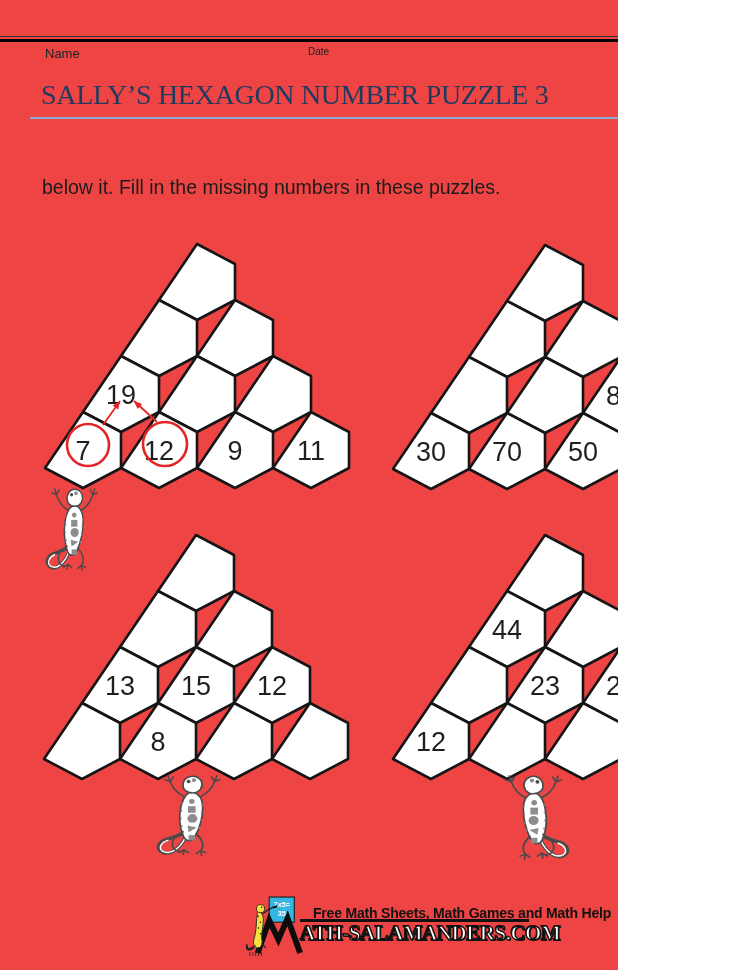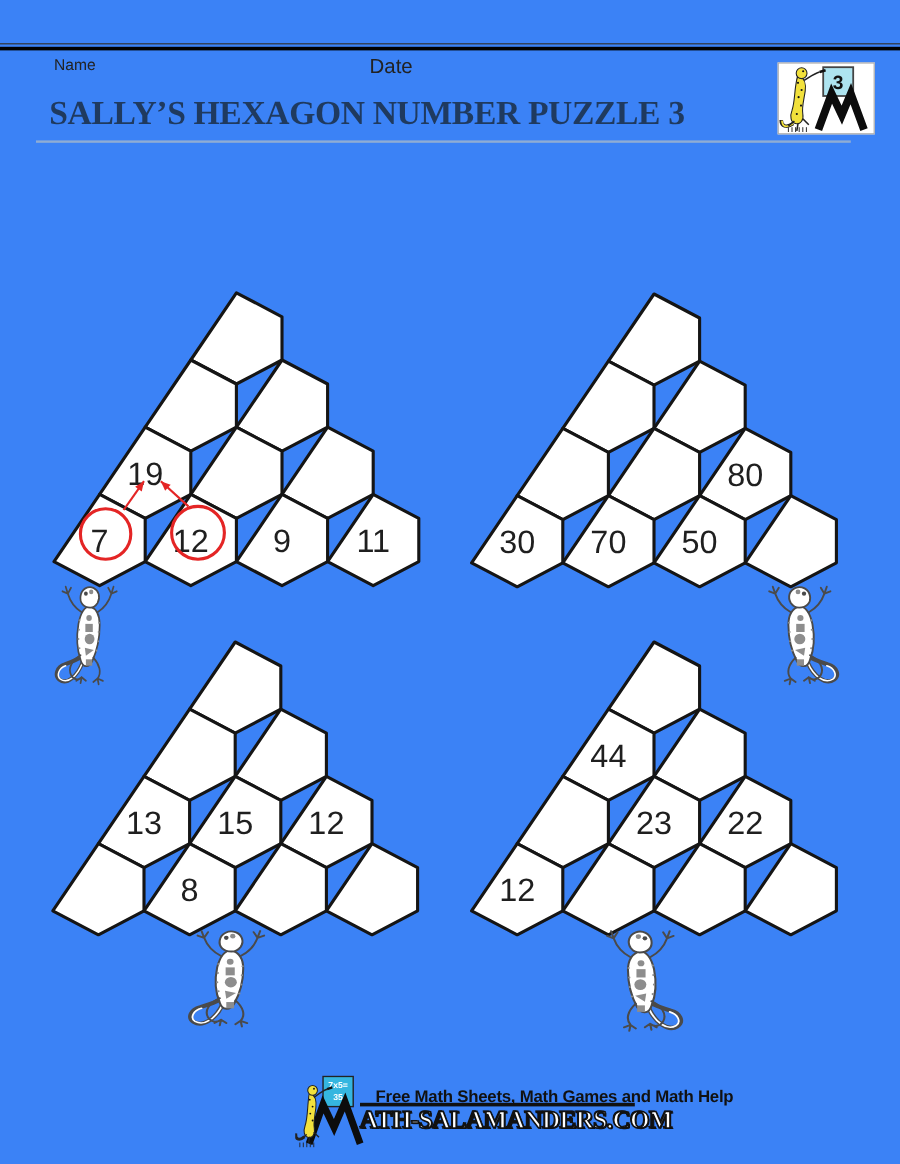--- a/index.html
+++ b/index.html
@@ -1,25 +1,25 @@
 <!DOCTYPE html>
 <html style="--navy: #1f3a5f; --underline: #8fadd4;"><head>
 <meta charset="utf-8">
 <style>
   html,body{margin:0;padding:0;background:#fff;}
-  .sheet{position:relative;width:750px;height:970px;background:#3b82f6;overflow:hidden;
+  .sheet{position:relative;width:618px;height:970px;background:#ef4444;overflow:hidden;
          font-family:"Liberation Sans",sans-serif;color:#1b1b1b;}
   .topline{position:absolute;left:0;width:750px;background:#000;}
   .topline.thin{top:36px;height:1px;background:#333;}
   .topline.thick{top:39px;height:3px;}
   .name-label{position:absolute;left:45px;top:46px;font-size:13px;color:#222;}
-  .date-label{position:absolute;left:308px;top:46px;font-size:17px;color:#222;}
+  .date-label{position:absolute;left:308px;top:46px;font-size:10px;color:#222;}
   .logo-box{position:absolute;left:648px;top:52px;width:79px;height:58px;border:1px solid #aaa;background:#fff;}
   .page-title{position:absolute;left:41px;top:79px;margin:0;width:600px;
-    font-family:"Liberation Serif",serif;font-weight:700;font-size:28px;letter-spacing:-0.3px;
+    font-family:"Liberation Serif",serif;font-weight:400;font-size:28px;letter-spacing:-0.3px;
     color:var(--navy,#1f3a5f);white-space:nowrap;}
   .title-rule{position:absolute;left:30px;top:117px;width:679px;height:2px;background:var(--underline,#8fadd4);}
   .instructions{position:absolute;left:42px;top:138px;margin:0;width:660px;
     font-size:19.5px;line-height:33px;color:#1b1b1b;}
   .puzzle{position:absolute;}
   .gecko{position:absolute;}
   .footer-logo{position:absolute;left:246px;top:896px;text-align:right;}
   .footer-tagline{position:absolute;left:313px;top:905px;font-size:14px;font-weight:700;
     letter-spacing:-0.2px;color:#111;white-space:nowrap;}
   .footer-rule{position:absolute;left:300px;top:919px;width:229px;height:2.5px;background:#111;}
@@ -61,20 +61,21 @@
         <path d="M8,57 v-4 M11,57 v-4 M14,57 v-4 M17,57 v-4 M20,57 v-4 M23,57 v-4" stroke="#222" stroke-width="0.8"></path>
       </g>
     </svg>
   </div>
 
   <h1 class="page-title">SALLY’S HEXAGON NUMBER PUZZLE 3</h1>
   <div class="title-rule"></div>
 
   <p class="instructions">
     <br>
+    <span>below it. Fill in the missing numbers in these puzzles.</span>
   </p>
 
   <svg class="puzzle" viewBox="-3 -3 310 250" width="310" height="250" style="left: 42px; top: 241px;">
       <polygon points="152,0 190,20 190,56 152,76 114,56 114,56" fill="#fff" stroke="#151515" stroke-width="2.6" stroke-linejoin="round"></polygon>
       <polygon points="114,56 152,76 152,112 114,132 76,112 76,112" fill="#fff" stroke="#151515" stroke-width="2.6" stroke-linejoin="round"></polygon>
       <polygon points="190,56 228,76 228,112 190,132 152,112 152,112" fill="#fff" stroke="#151515" stroke-width="2.6" stroke-linejoin="round"></polygon>
       <polygon points="76,112 114,132 114,168 76,188 38,168 38,168" fill="#fff" stroke="#151515" stroke-width="2.6" stroke-linejoin="round"></polygon>
       <polygon points="152,112 190,132 190,168 152,188 114,168 114,168" fill="#fff" stroke="#151515" stroke-width="2.6" stroke-linejoin="round"></polygon>
       <polygon points="228,112 266,132 266,168 228,188 190,168 190,168" fill="#fff" stroke="#151515" stroke-width="2.6" stroke-linejoin="round"></polygon>
       <polygon points="38,168 76,188 76,224 38,244 0,224 0,224" fill="#fff" stroke="#151515" stroke-width="2.6" stroke-linejoin="round"></polygon>

